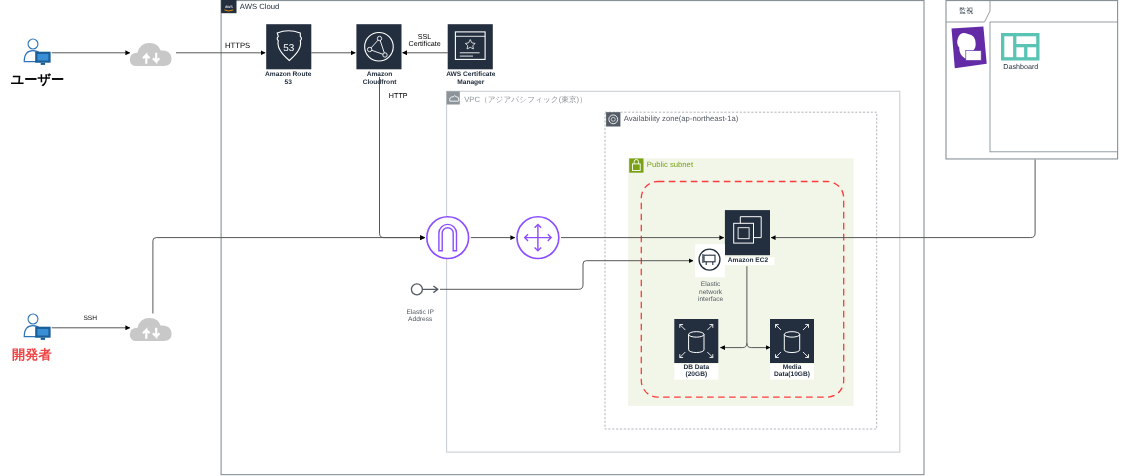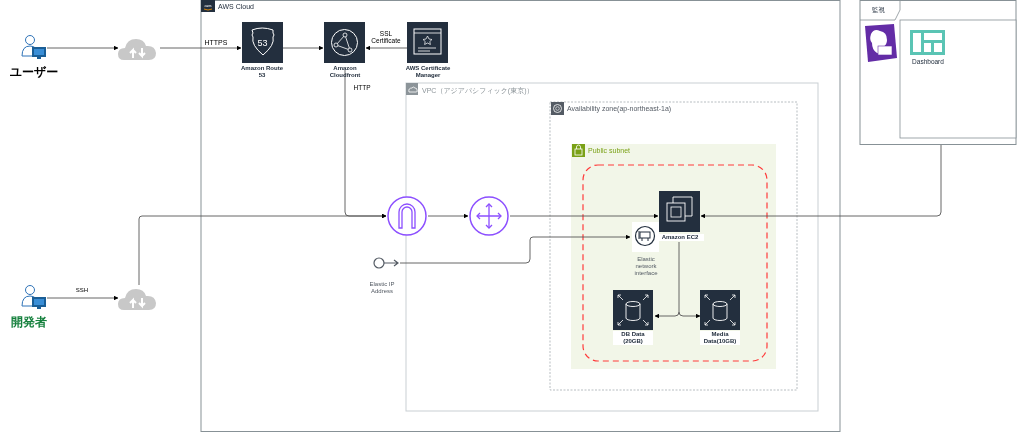--- a/index.html
+++ b/index.html
@@ -186,21 +186,21 @@
   <g>
     <rect x="910" y="30" width="35" height="25" fill="#5ac4b4"></rect>
     <rect x="913" y="33" width="8" height="19" fill="#fff"></rect>
     <rect x="924" y="33" width="18" height="7" fill="#fff"></rect>
     <rect x="924" y="43" width="7" height="9" fill="#fff"></rect>
     <rect x="934" y="43" width="8" height="9" fill="#fff"></rect>
   </g>
 </svg>
 
 <div class="lbl bold" style="left:4px;top:66px;width:60px;font-size:12px;color:#000;">ユーザー</div>
-<div class="lbl bold" style="left:4px;top:316px;width:50px;font-size:12px;color:#15803d;">開発者</div>
+<div class="lbl bold" style="left:4px;top:316px;width:50px;font-size:12px;color:#ef4444;">開発者</div>
 
 <div class="lbl" style="left:198px;top:39px;width:36px;font-size:7px;color:#000;">HTTPS</div>
 <div class="lbl" style="left:366px;top:30px;width:40px;font-size:6.5px;color:#000;">
   <div>SSL</div>
   <div>Certificate</div>
 </div>
 <div class="lbl" style="left:350px;top:84px;width:24px;font-size:6.5px;color:#000;">HTTP</div>
 <div class="lbl" style="left:70px;top:287px;width:24px;font-size:6px;color:#000;">SSH</div>
 
 <div class="grp" style="left:218px;top:3px;color:#232f3e;">AWS Cloud</div>

